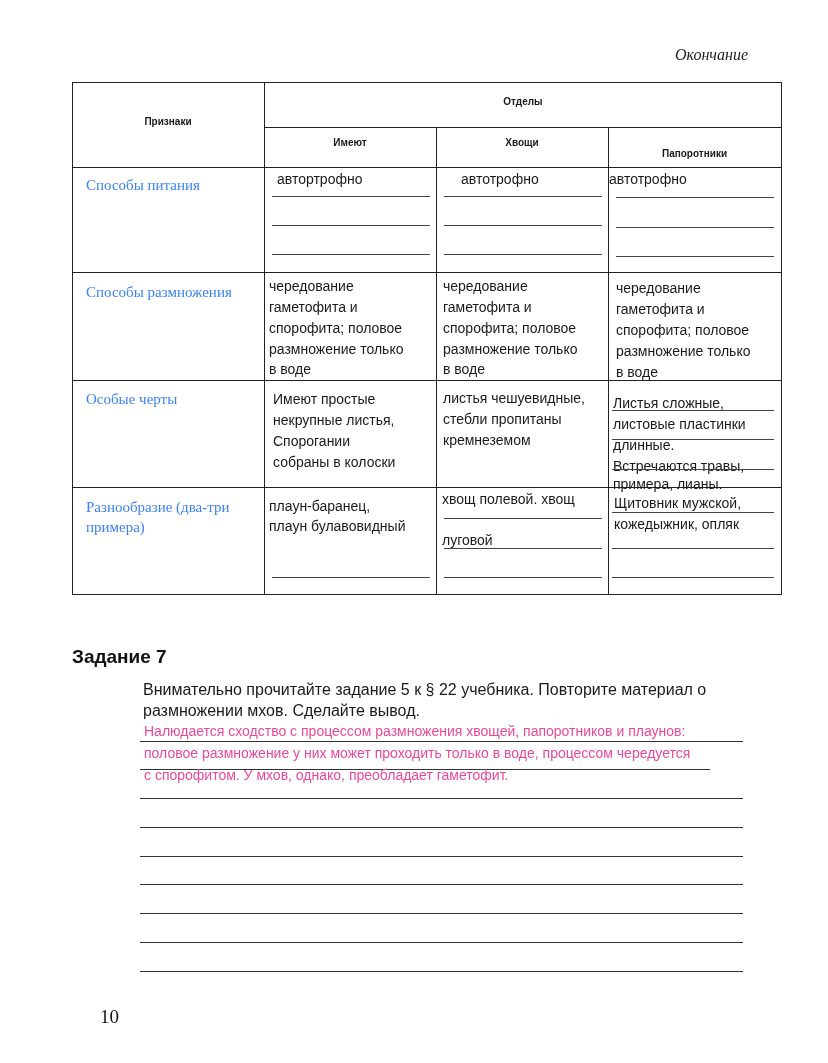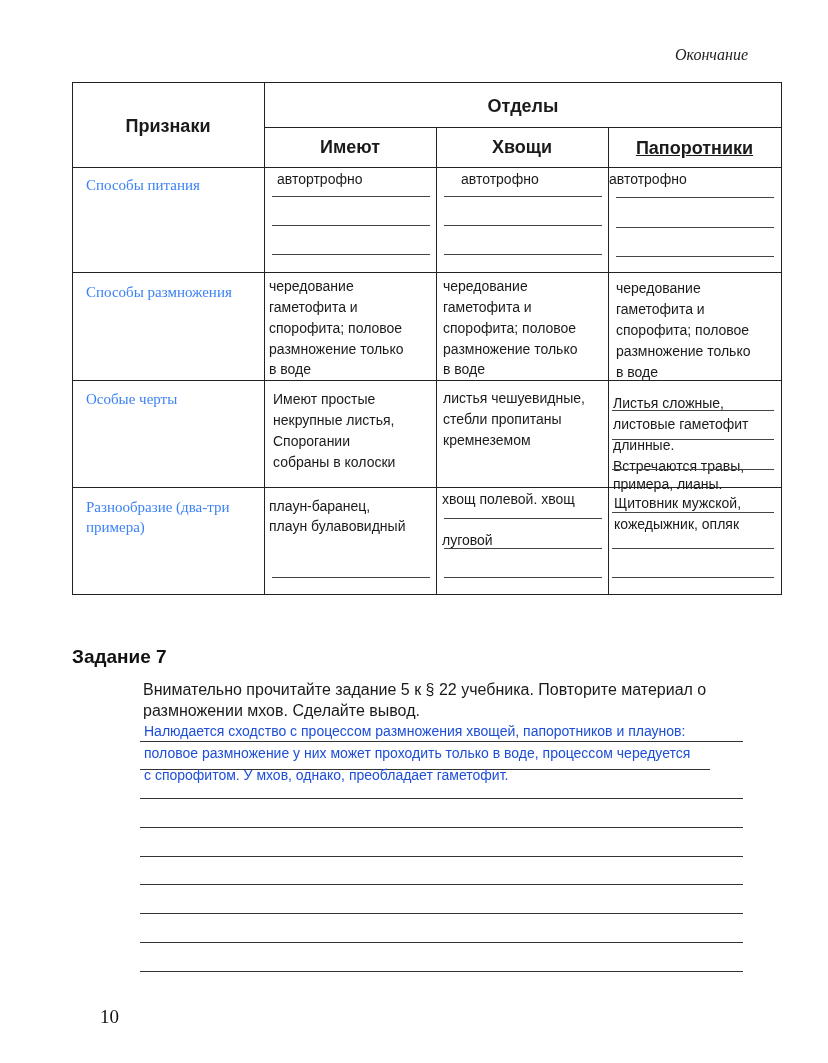--- a/index.html
+++ b/index.html
@@ -7,28 +7,28 @@
   .serif { font-family: "Liberation Serif", "DejaVu Serif", serif; }
   .sans { font-family: "Liberation Sans", "DejaVu Sans", sans-serif; }
   .abs { position: absolute; }
 
   #continuation { right: 80px; top: 46px; font-size: 16px; font-style: italic; color: #222; }
 
   
   .hl { position: absolute; height: 1px; background: #222; }
   .vl { position: absolute; width: 1px; background: #222; }
 
-  .hdr { font-weight: bold; font-size: 18px; text-align: center; position: absolute; color: #1a1a1a; }
+  .hdr { font-weight: bold; font-size: 10px; text-align: center; position: absolute; color: #1a1a1a; }
   .rowlabel { position: absolute; font-size: 15px; line-height: 20px; color: #3b82f6; }
   .cell { position: absolute; font-size: 14px; line-height: 20.5px; color: #1a1a1a; white-space: nowrap; }
   .wline { position: absolute; height: 1px; background: #444; }
 
   #task2-title { left: 72px; top: 646px; font-size: 19px; font-weight: bold; }
   #task2-prompt { left: 143px; top: 679px; font-size: 16px; line-height: 21px; width: 620px; color: #1a1a1a; }
-  .answer-line-text { position: absolute; left: 144px; font-size: 14px; color: #1d4ed8; white-space: nowrap; }
+  .answer-line-text { position: absolute; left: 144px; font-size: 14px; color: #ec4899; white-space: nowrap; }
   .ruled { position: absolute; left: 140px; width: 603px; height: 1px; background: #333; }
 
   #page-number { left: 100px; top: 1006px; font-size: 19px; }
 </style>
 </head>
 <body>
 
 <div id="continuation" class="abs serif">Окончание</div>
 
 <div>
@@ -44,21 +44,21 @@
   <div class="vl" style="left:72px; top:82px; height:513px;"></div>
   <div class="vl" style="left:264px; top:82px; height:513px;"></div>
   <div class="vl" style="left:436px; top:127px; height:468px;"></div>
   <div class="vl" style="left:608px; top:127px; height:468px;"></div>
   <div class="vl" style="left:781px; top:82px; height:513px;"></div>
 
   <div class="hdr sans" style="left:72px; top:116px; width:192px;">Признаки</div>
   <div class="hdr sans" style="left:264px; top:96px; width:518px;">Отделы</div>
   <div class="hdr sans" style="left:264px; top:137px; width:172px;">Имеют</div>
   <div class="hdr sans" style="left:436px; top:137px; width:172px;">Хвощи</div>
-  <div class="hdr sans" style="left:608px; top:138px; width:173px;text-decoration:underline;">Папоротники</div>
+  <div class="hdr sans" style="left:608px; top:148px; width:173px;">Папоротники</div>
 
   <div class="rowlabel serif" style="left:86px; top:175px;">Способы питания</div>
   <div class="cell sans" style="left:277px; top:169px;">автортрофно</div>
   <div class="cell sans" style="left:461px; top:169px;">автотрофно</div>
   <div class="cell sans" style="left:609px; top:169px;">автотрофно</div>
   <div class="wline" style="left:272px; top:196px; width:158px;"></div>
   <div class="wline" style="left:272px; top:225px; width:158px;"></div>
   <div class="wline" style="left:272px; top:254px; width:158px;"></div>
   <div class="wline" style="left:444px; top:196px; width:158px;"></div>
   <div class="wline" style="left:444px; top:225px; width:158px;"></div>
@@ -97,21 +97,21 @@
     <div class="cell sans" style="left:273px; top:431px;">Спорогании</div>
     <div class="cell sans" style="left:273px; top:452px;">собраны в колоски</div>
   </div>
   <div>
     <div class="cell sans" style="left:443px; top:388px;">листья чешуевидные,</div>
     <div class="cell sans" style="left:443px; top:409px;">стебли пропитаны</div>
     <div class="cell sans" style="left:443px; top:430px;">кремнеземом</div>
   </div>
   <div>
     <div class="cell sans" style="left:613px; top:393px;">Листья сложные,</div>
-    <div class="cell sans" style="left:613px; top:414px;">листовые гаметофит</div>
+    <div class="cell sans" style="left:613px; top:414px;">листовые пластинки</div>
     <div class="cell sans" style="left:613px; top:435px;">длинные.</div>
     <div class="cell sans" style="left:613px; top:456px;">Встречаются травы,</div>
     <div class="cell sans" style="left:613px; top:474px;">примера, лианы.</div>
   </div>
   <div class="wline" style="left:612px; top:410px; width:162px;"></div>
   <div class="wline" style="left:612px; top:439px; width:162px;"></div>
   <div class="wline" style="left:612px; top:469px; width:162px;"></div>
 
   <div class="rowlabel serif" style="left:86px; top:497px; width:175px;">Разнообразие (два-три примера)</div>
   <div>

